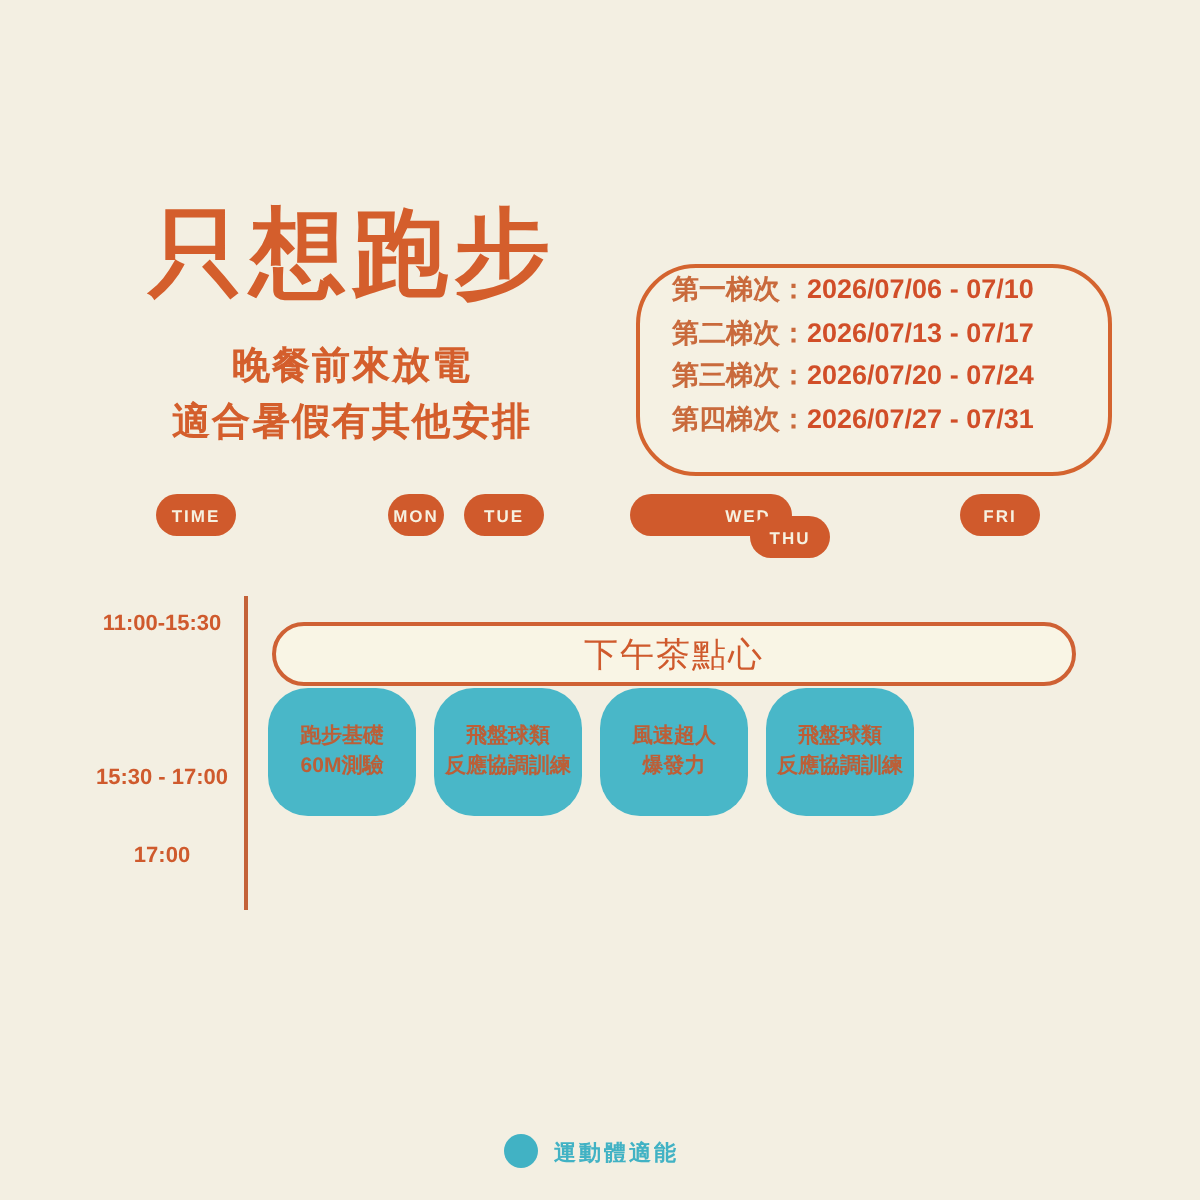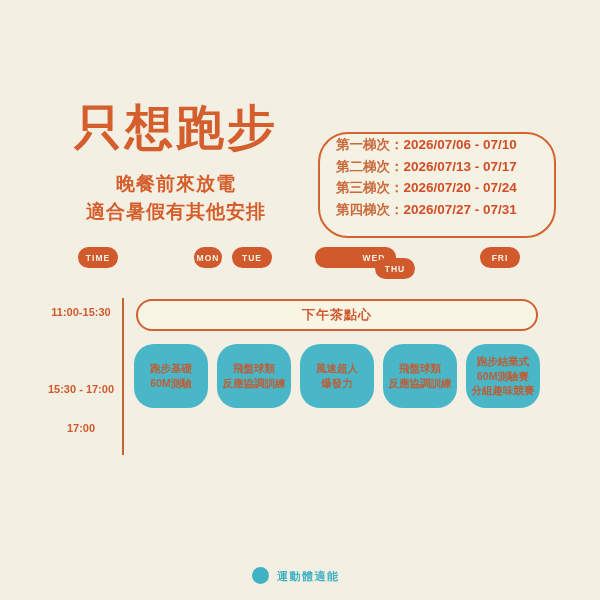--- a/index.html
+++ b/index.html
@@ -48,21 +48,21 @@
   .tl-1{top:306px;}
   .tl-2{top:383px;}
   .tl-3{top:422px;}
   .v-line{position:absolute;left:122px;top:298px;width:2px;height:157px;background:#c46238;}
 
   
   .wide-pill{
     position:absolute;left:136px;width:402px;box-sizing:border-box;
     border:2px solid #cf6134;border-radius:17px;background:#f9f5e5;
     display:flex;align-items:center;justify-content:center;
-    font-size:13px;font-weight:700;color:#cf5a2d;letter-spacing:1px;
+    font-size:17px;font-weight:400;color:#cf5a2d;letter-spacing:1px;margin-top:12px;
   }
   .wp-1{top:299px;height:32px;}
   .wp-2{top:421px;height:34px;}
 
   
   .activity{
     position:absolute;top:344px;height:64px;width:74px;border-radius:20px;
     background:#49b7c8;display:flex;flex-direction:column;align-items:center;justify-content:center;
     text-align:center;font-size:10.5px;font-weight:800;color:#bb5f38;line-height:1.4;
   }
@@ -126,23 +126,18 @@
     <span>反應協調訓練</span>
   </div>
   <div class="activity ac-3">
     <span>風速超人</span>
     <span>爆發力</span>
   </div>
   <div class="activity ac-4">
     <span>飛盤球類</span>
     <span>反應協調訓練</span>
   </div>
-  <div class="activity ac-5">
-    <span>跑步結業式</span>
-    <span>60M測驗賽</span>
-    <span>分組趣味競賽</span>
-  </div>
 
 
   <div class="brand-dot"></div>
   <div class="brand-label">運動體適能</div>
 
 </div>
 
 </body></html>

